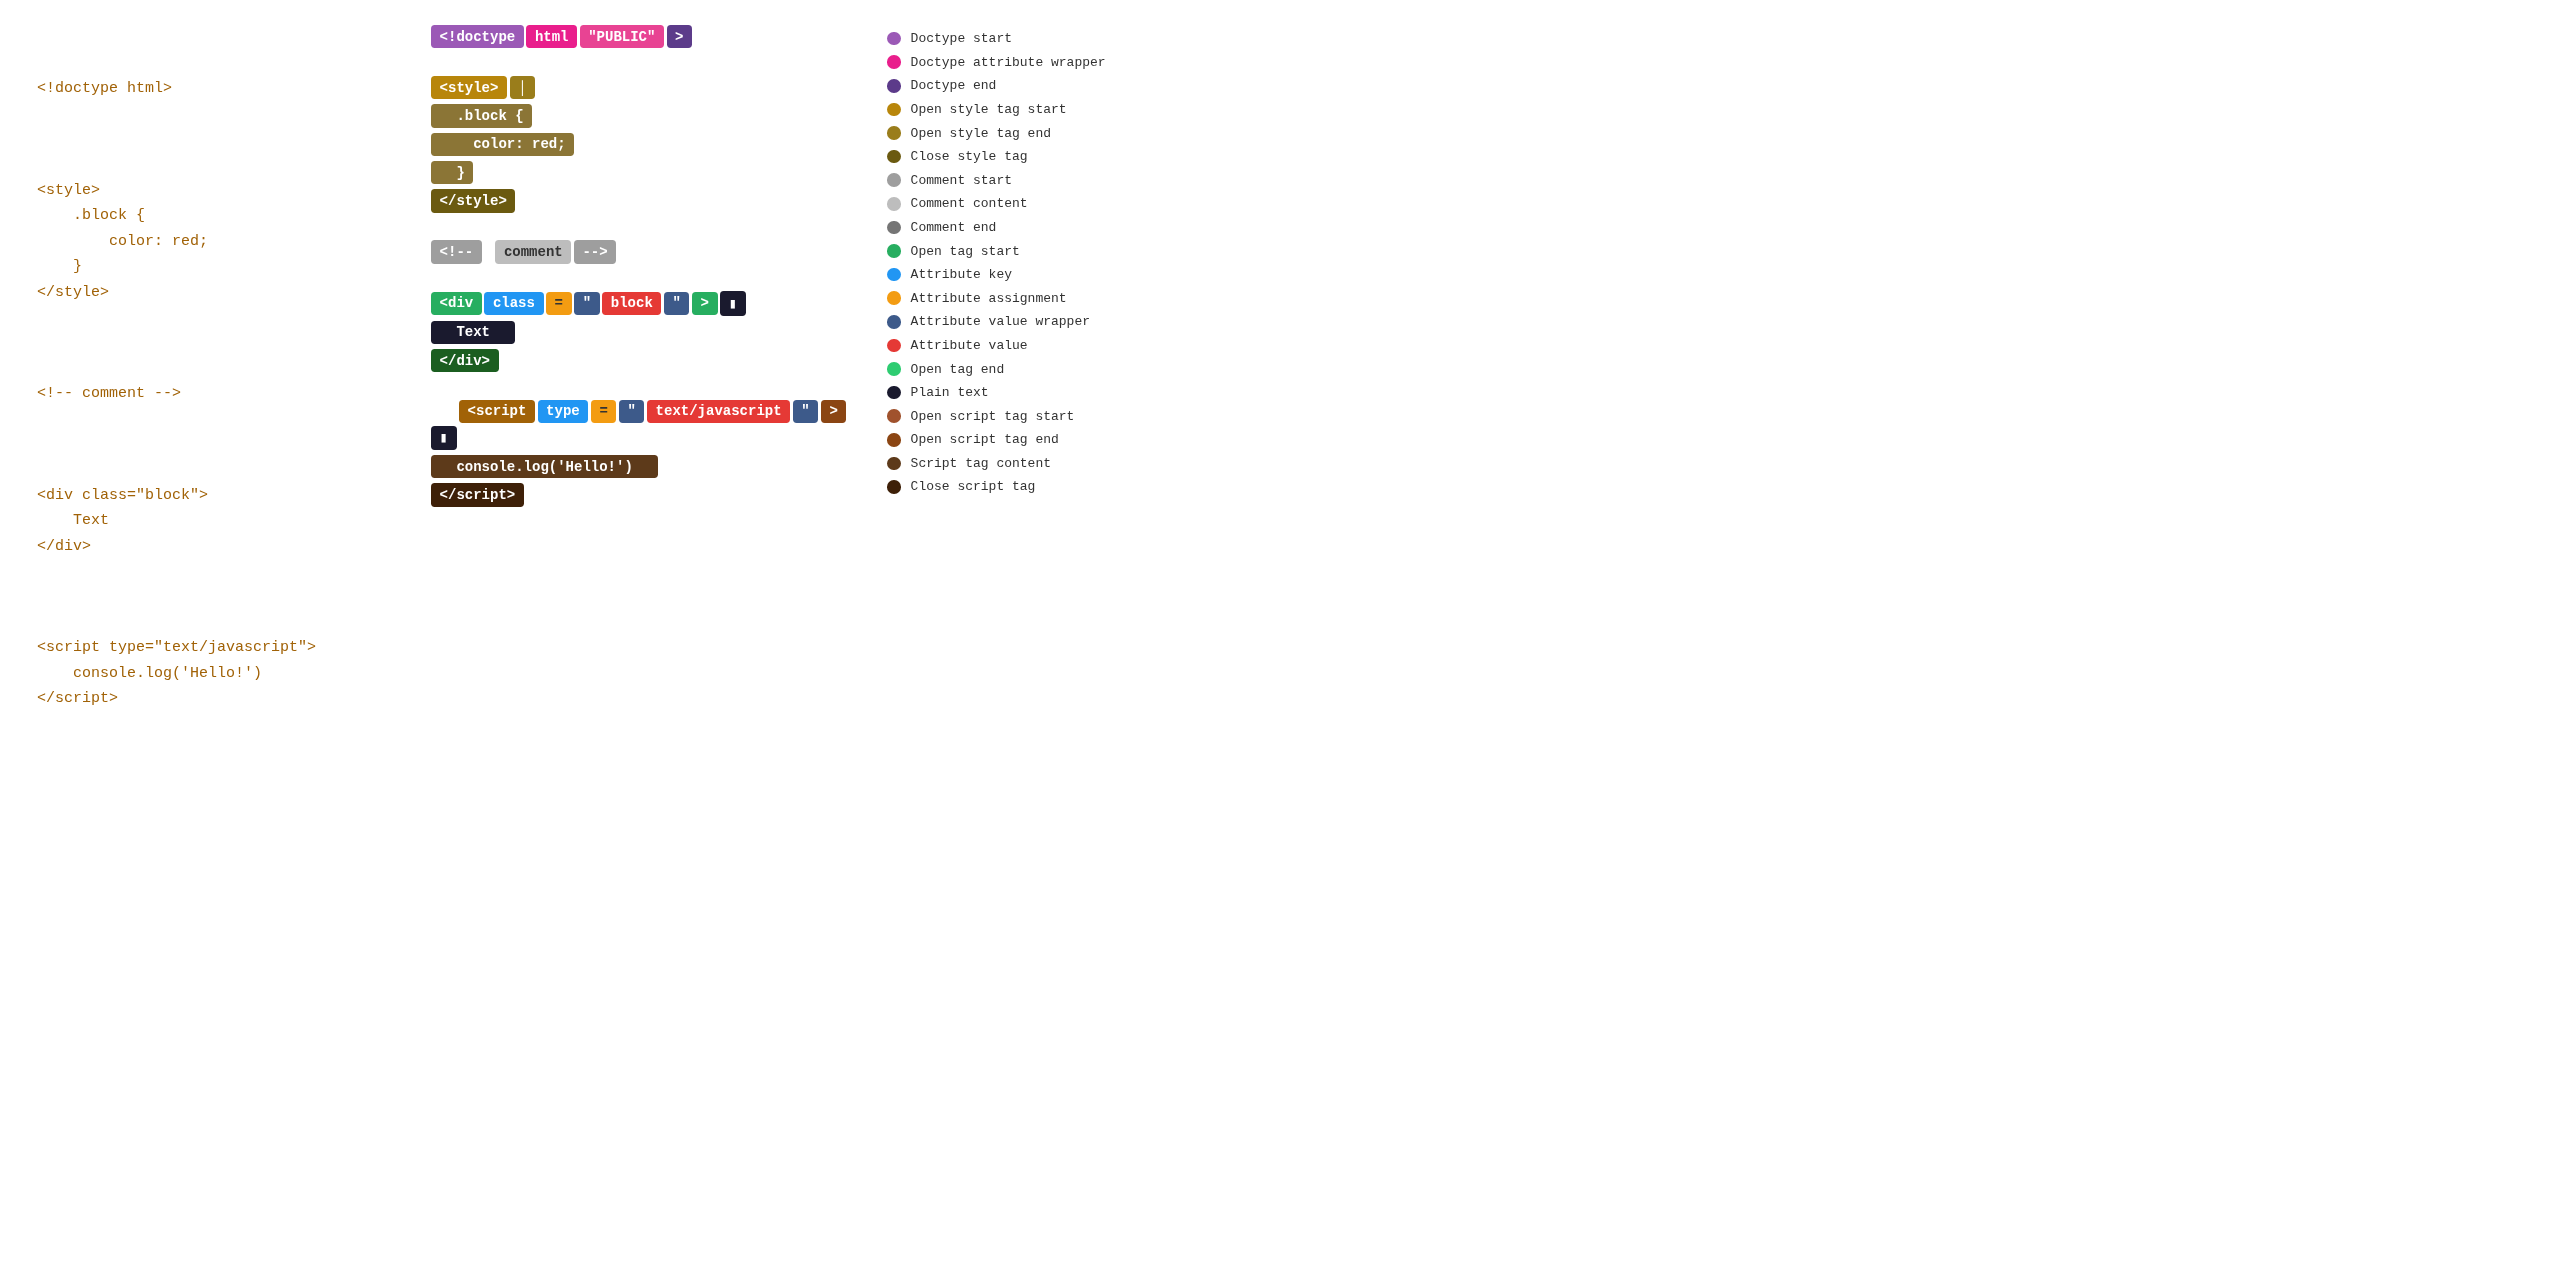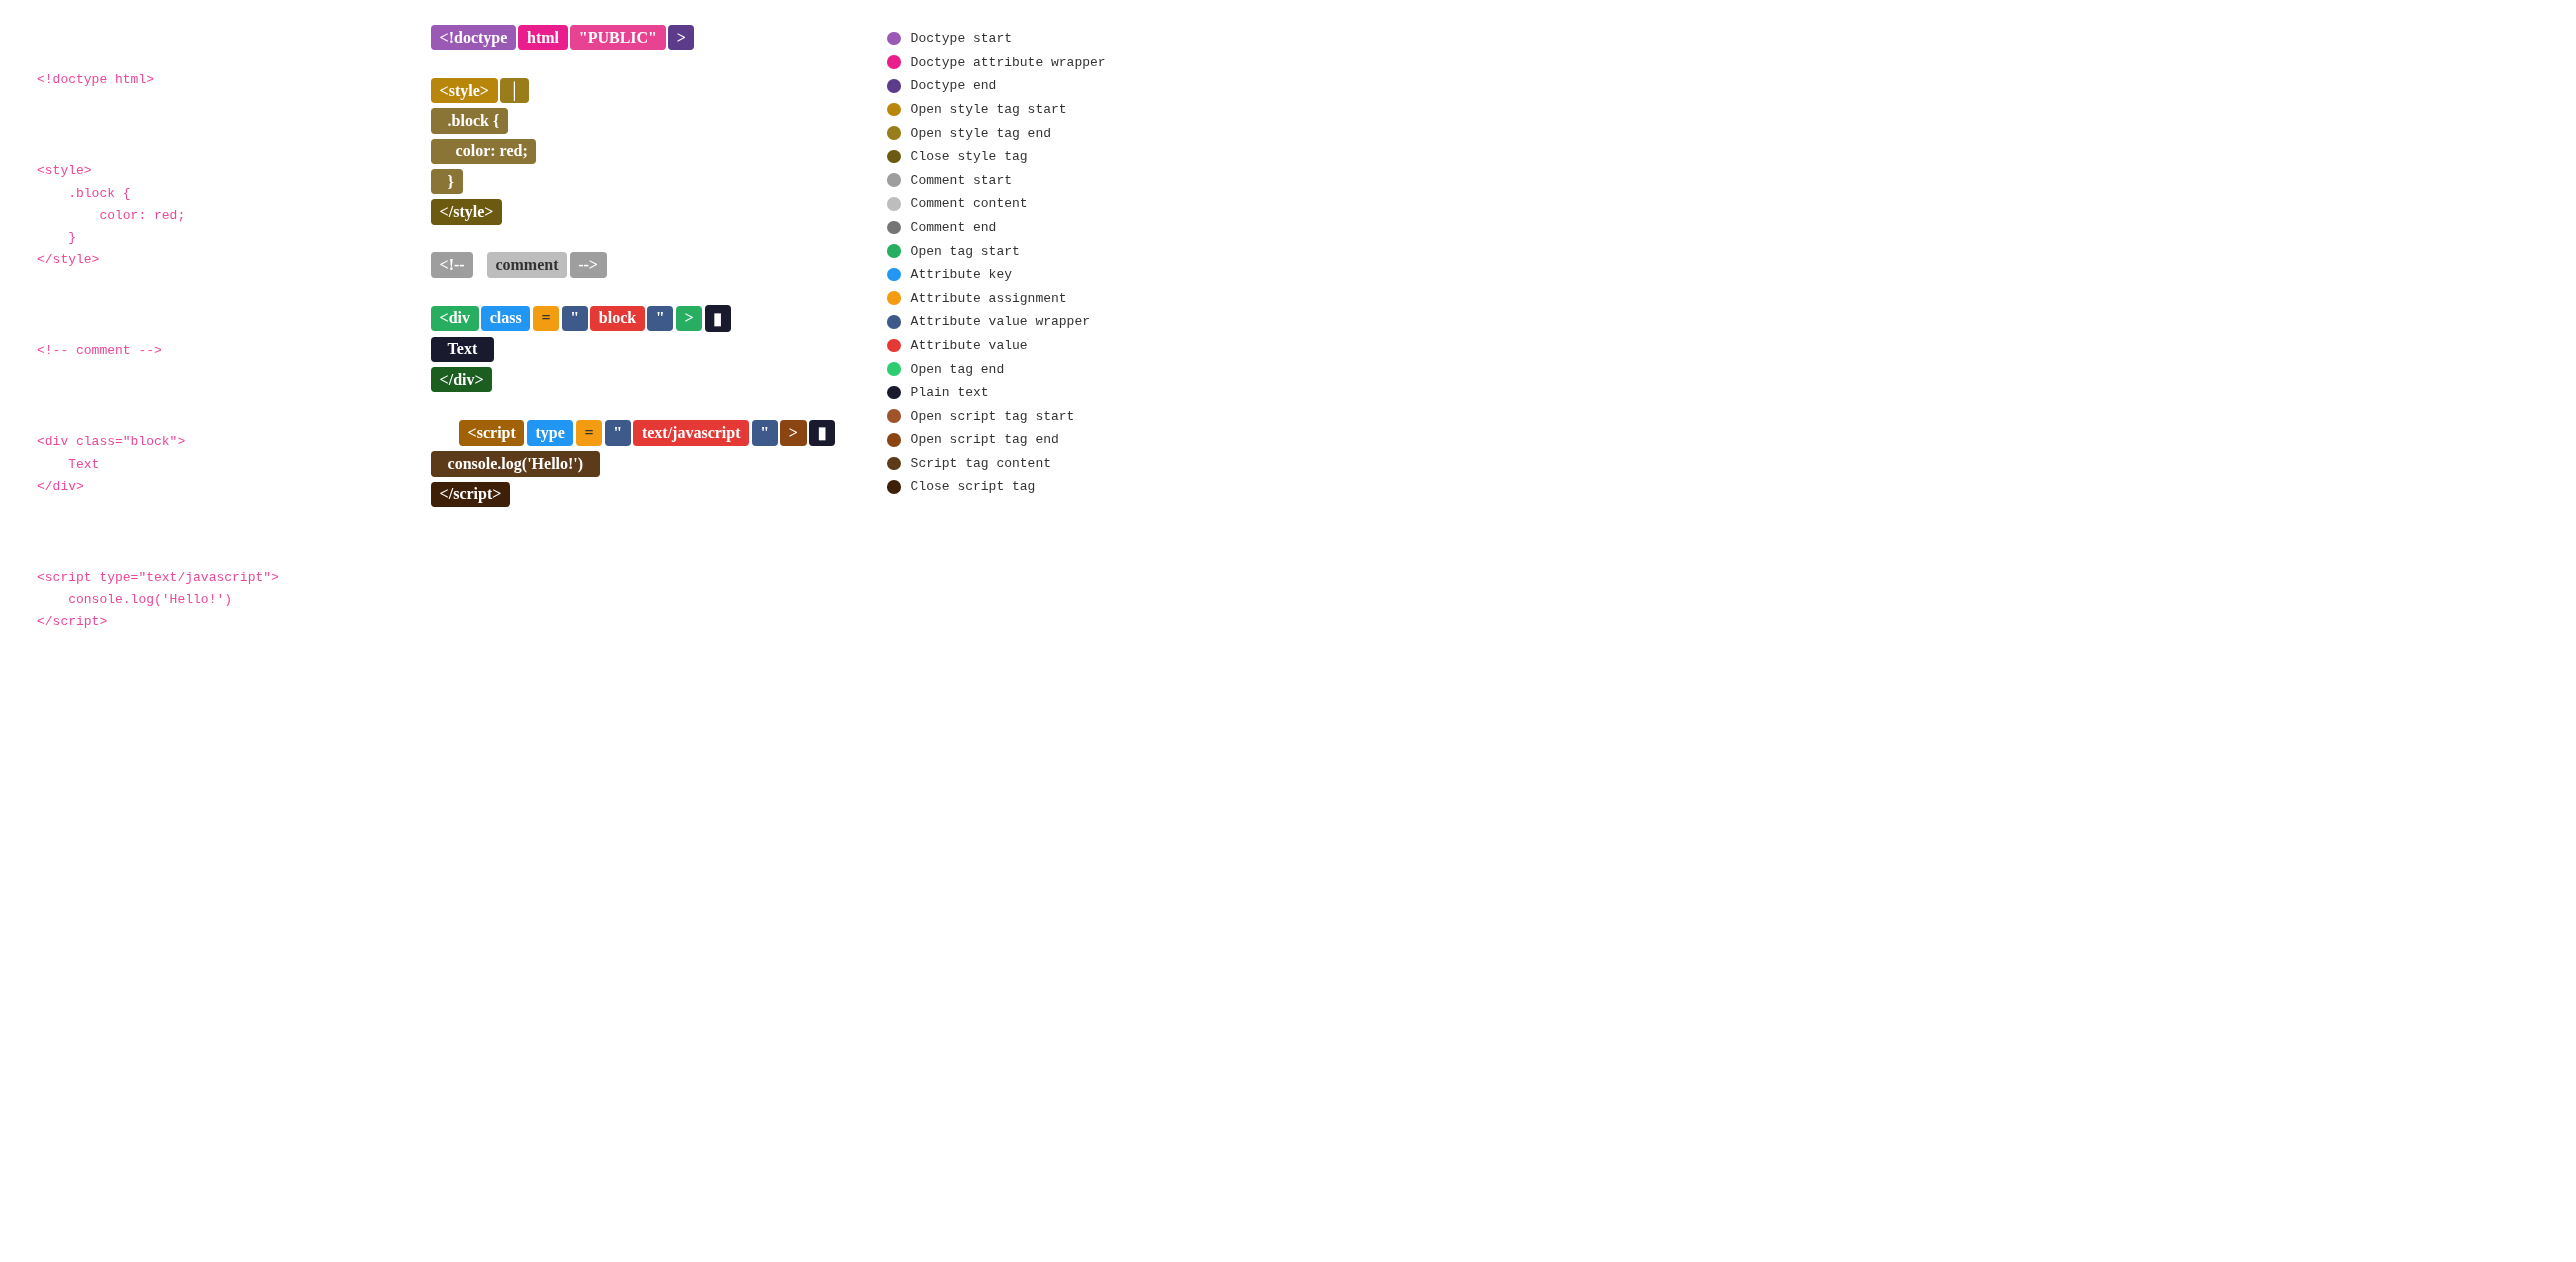--- a/index.html
+++ b/index.html
@@ -20,22 +20,22 @@
       align-items: flex-start;
       justify-content: flex-start;
     }
 
     
     .left-panel {
       width: 357px;
       flex-shrink: 0;
       line-height: 1.7;
       white-space: pre;
-      color: #ec4899;
-      font-size: 13px;
+      color: #a16207;
+      font-size: 15px;
     }
 
     .left-panel .code-block {
       margin-bottom: 25px;
     }
 
     
     .middle-panel {
       width: 419px;
       flex-shrink: 0;
@@ -56,22 +56,22 @@
     .token-group {
       display: flex;
       flex-direction: column;
       gap: 2.5px;
     }
 
     .token {
       display: inline-block;
       padding: 3.7px 8.6px;
       border-radius: 3.7px;
-      font-family: Liberation Serif, serif;
-      font-size: 16px;
+      font-family: Liberation Mono, monospace;
+      font-size: 14px;
       font-weight: bold;
       color: #fff;
       white-space: pre;
     }
 
     
     .t-doctype-start      { background: #9b59b6; }
     .t-doctype-attr-wrap  { background: #e91e8c; }
     .t-doctype-attr       { background: #e84393; }
     .t-doctype-end        { background: #5c3b8a; }

